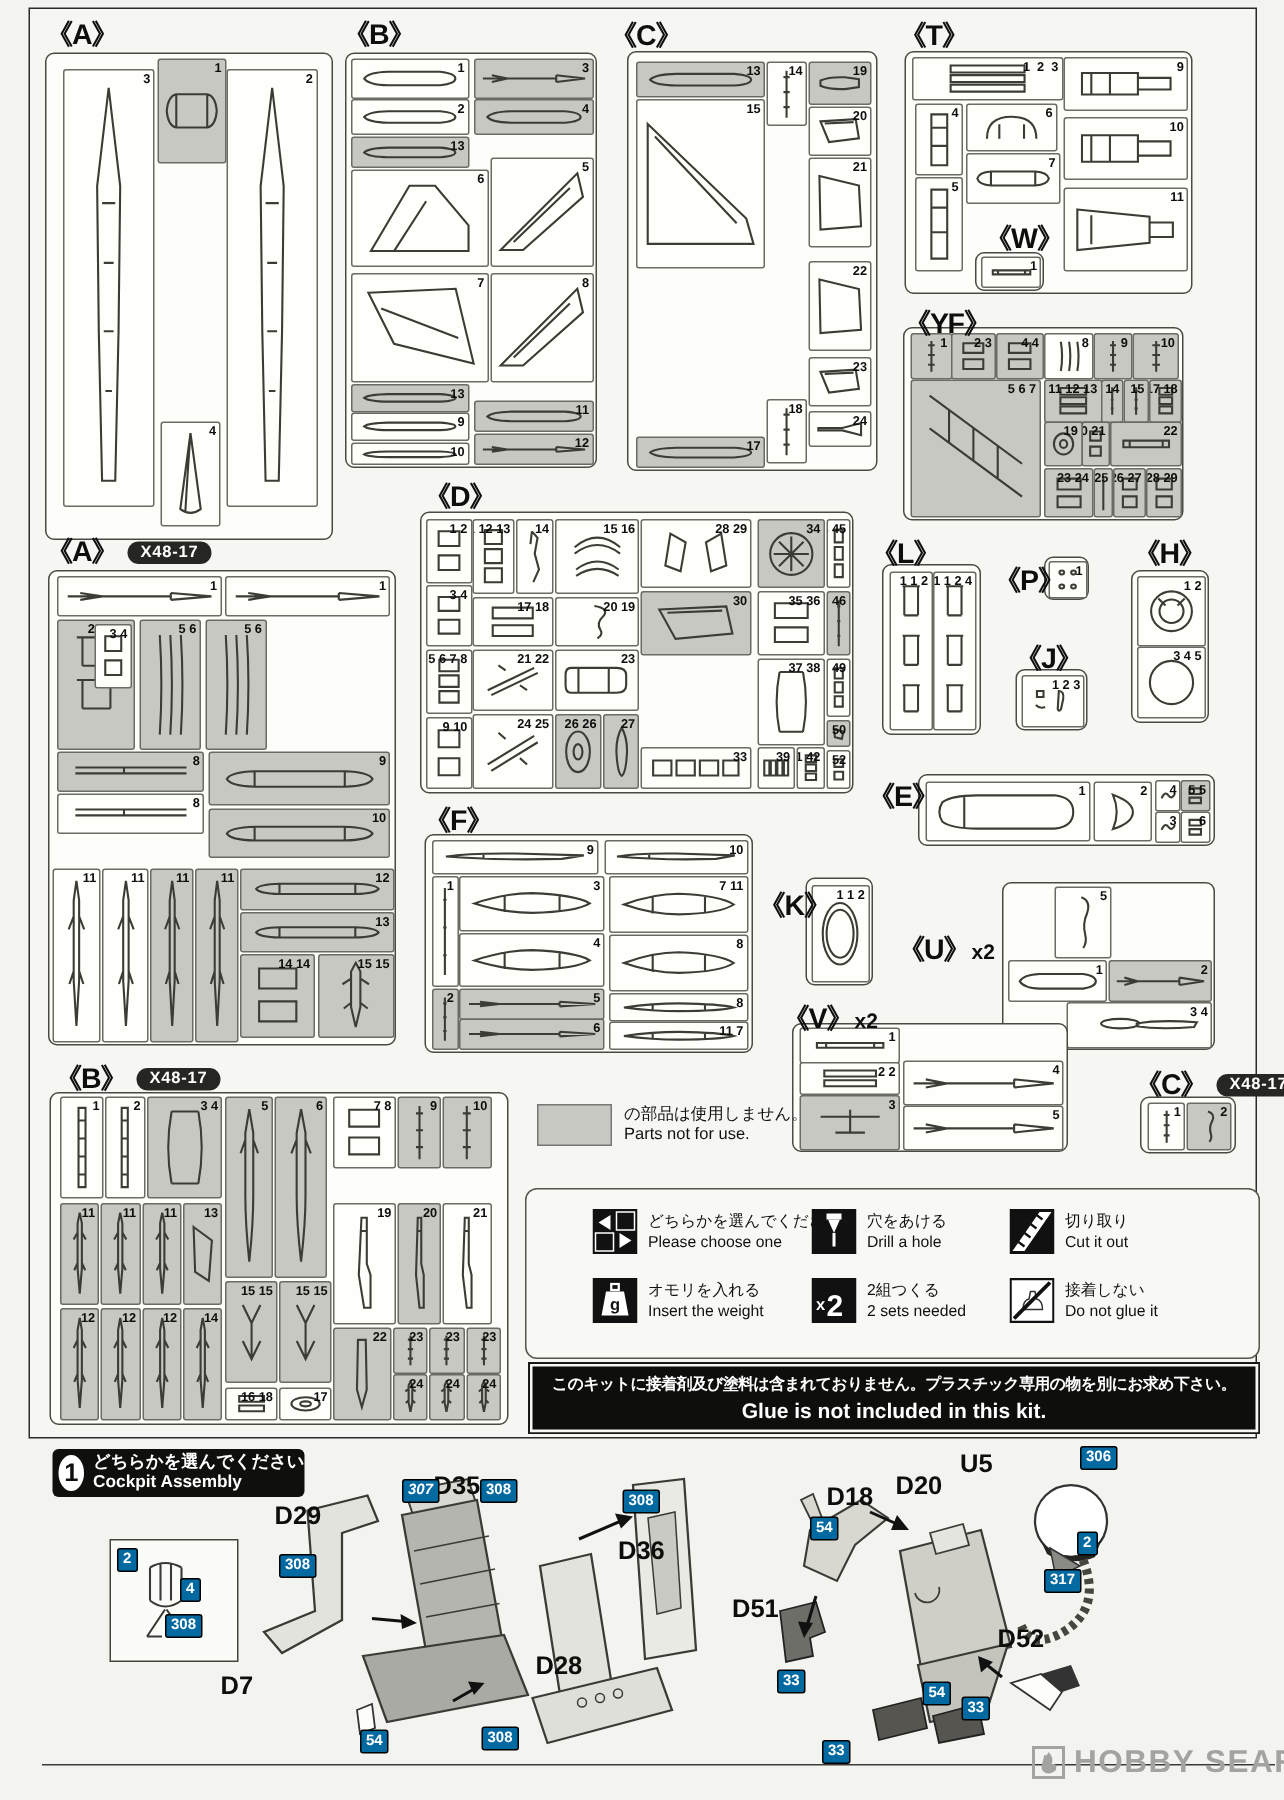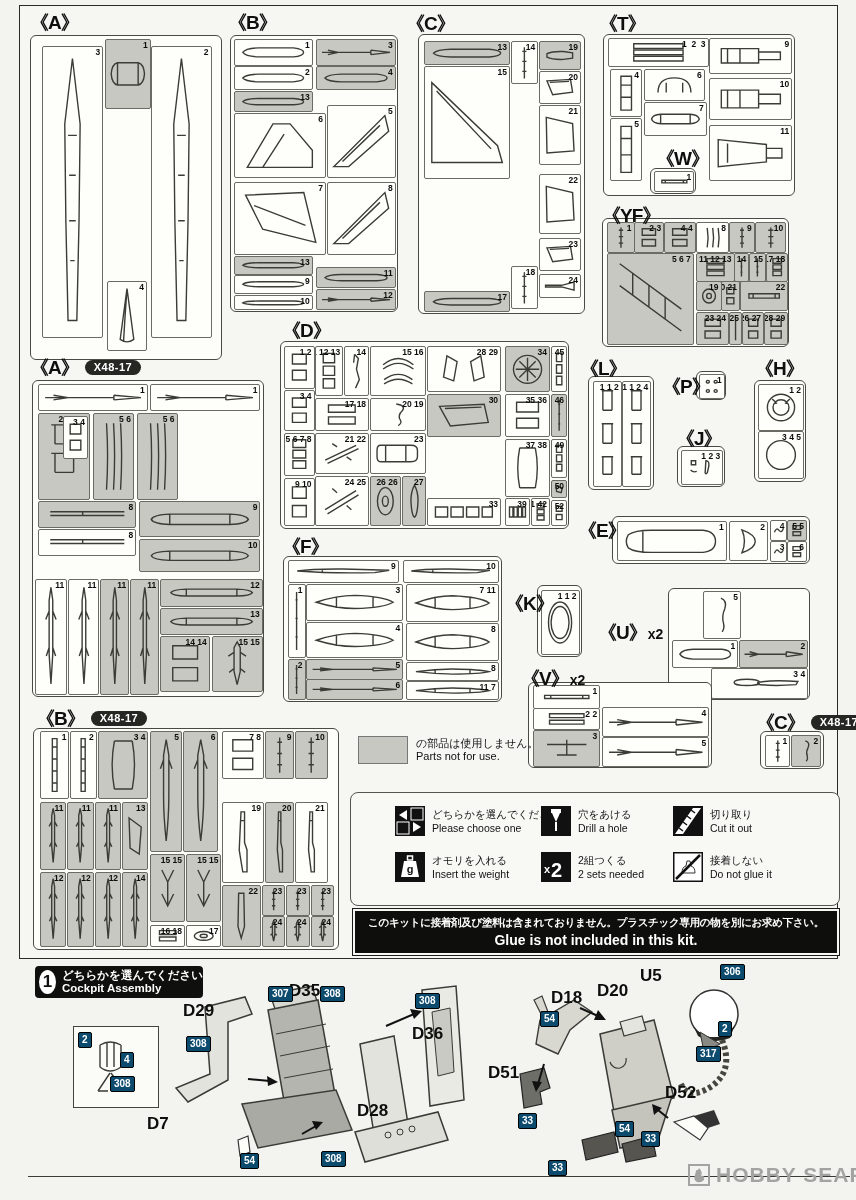--- a/index.html
+++ b/index.html
@@ -21,21 +21,21 @@
 .sym{position:absolute;display:flex;align-items:flex-start}
 .sym .ico{width:30px;height:30px;flex:0 0 30px;margin-right:7px}
 .sym .tt{font-size:10.5px;line-height:14px;padding-top:1px;white-space:nowrap}
 .banner{position:absolute;left:352px;top:908px;width:486px;height:46px;background:#0e0e0c;border:1.2px solid #1a1a18;box-shadow:inset 0 0 0 2px #f6f6f2;text-align:center;color:#fff;z-index:4}
 .banner .jp{font-size:10.5px;font-weight:bold;margin-top:7px;letter-spacing:-.3px}
 .banner .en{font-size:14px;font-weight:bold;margin-top:2px}
 .step-badge{position:absolute;left:35px;top:966px;width:168px;height:32px;background:#0f0f0d;border-radius:4px;display:flex;align-items:center;z-index:5}
 .step-num{width:24px;height:24px;border-radius:50%;background:#fff;color:#0f0f0d;font-weight:bold;font-size:17px;text-align:center;line-height:24px;margin:0 6px 0 4px}
 .step-tt{color:#fff;font-weight:bold;font-size:11.5px;line-height:13px;white-space:nowrap}
 .inset{position:absolute;left:73px;top:1026px;width:84px;height:80px;border:1.5px solid #44443f;background:#fbfbf7;z-index:3}
-.chip{position:absolute;background:#0c4a6e;color:#fff;font-size:10px;font-weight:bold;line-height:12px;padding:1px 3px;border-radius:2px;border:1px solid #000;z-index:6;white-space:nowrap}
+.chip{position:absolute;background:#0369a1;color:#fff;font-size:10px;font-weight:bold;line-height:12px;padding:1px 3px;border-radius:2px;border:1px solid #000;z-index:6;white-space:nowrap}
 .plabel{position:absolute;font-size:17px;font-weight:bold;color:#0d0d0b;z-index:6;white-space:nowrap}
 .bottom-rule{position:absolute;left:28px;top:1176px;width:822px;height:0;border-top:1.5px solid #3a3a36;z-index:1}
 .watermark{position:absolute;left:688px;top:1163px;display:flex;align-items:center;z-index:4;background:transparent}
 .wm-logo{width:22px;height:22px;margin-right:6px}
 .wm-text{font-size:21px;font-weight:bold;color:#a3a3a1;letter-spacing:1px;white-space:nowrap}
 .drawing{position:absolute;z-index:2}
 </style>
 </head>
 <body>
 
@@ -1259,21 +1259,21 @@
     <div class="plabel" style="left: 183px; top: 1001px;">D29</div>
     <div class="plabel" style="left: 289px; top: 981px;">D35</div>
     <div class="plabel" style="left: 412px; top: 1024px;">D36</div>
     <div class="plabel" style="left: 357px; top: 1101px; text-align: center;">D28</div>
     <div class="plabel" style="left: 147px; top: 1114px;">D7</div>
     <div class="plabel" style="left: 551px; top: 988px;">D18</div>
     <div class="plabel" style="left: 597px; top: 981px;">D20</div>
     <div class="plabel" style="left: 640px; top: 966px;">U5</div>
     <div class="plabel" style="left: 488px; top: 1063px;">D51</div>
     <div class="plabel" style="left: 665px; top: 1083px;">D52</div>
-    <div class="chip" style="left: 268px; top: 986px;">307</div>
+    <div class="chip" style="left: 268px; top: 986px; font-style: italic;">307</div>
     <div class="chip" style="left: 320px; top: 986px;">308</div>
     <div class="chip" style="left: 186px; top: 1036px;">308</div>
     <div class="chip" style="left: 415px; top: 993px;">308</div>
     <div class="chip" style="left: 321px; top: 1151px;">308</div>
     <div class="chip" style="left: 240px; top: 1153px;">54</div>
     <div class="chip" style="left: 720px; top: 964px;">306</div>
     <div class="chip" style="left: 718px; top: 1021px;">2</div>
     <div class="chip" style="left: 696px; top: 1046px;">317</div>
     <div class="chip" style="left: 540px; top: 1011px;">54</div>
     <div class="chip" style="left: 518px; top: 1113px;">33</div>

